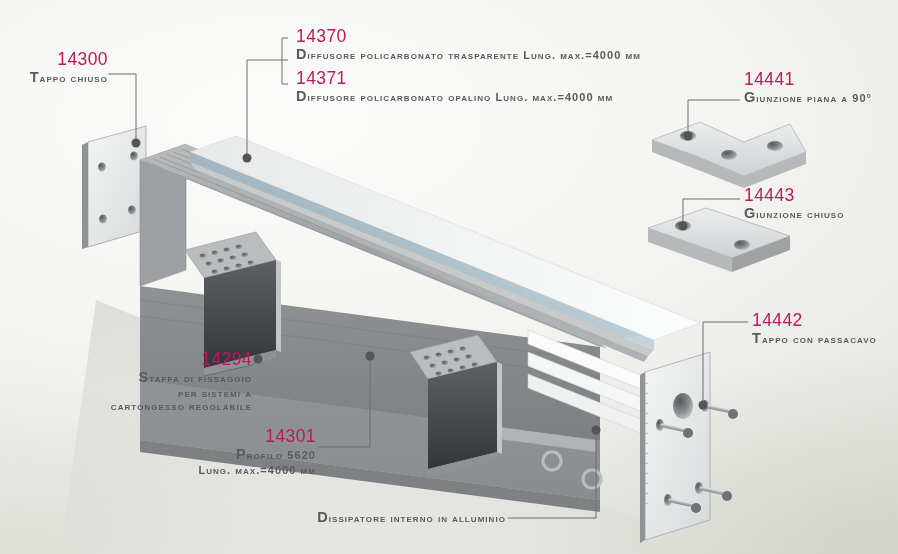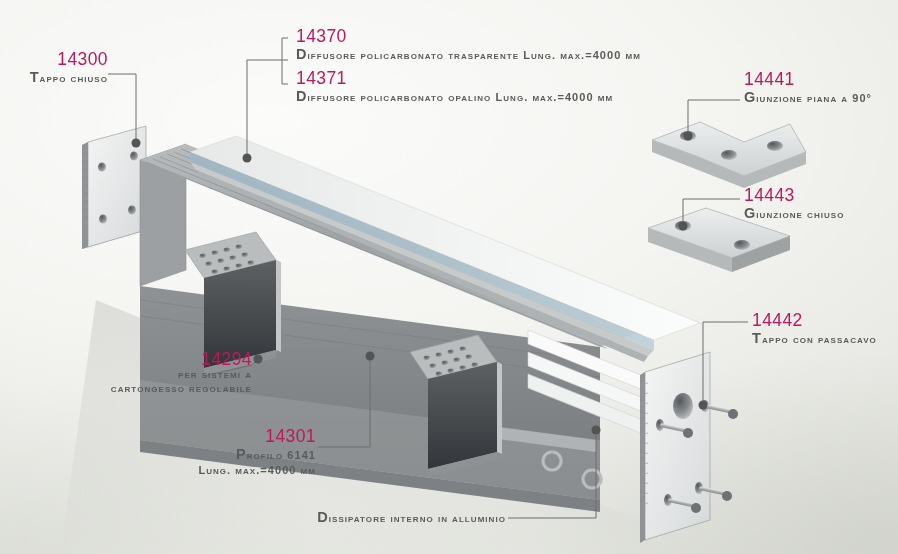--- a/index.html
+++ b/index.html
@@ -326,27 +326,28 @@
     <div class="desc fcap">Giunzione chiuso</div>
   </div>
 
   <div class="lbl" style="left:752px;top:311px;">
     <div class="code">14442</div>
     <div class="desc fcap">Tappo con passacavo</div>
   </div>
 
   <div class="lbl ar" style="left:30px;top:350px;width:222px;">
     <div class="code">14294</div>
+    <div class="desc fcap">Staffa di fissaggio</div>
     <div class="desc">per sistemi a</div>
     <div class="desc">cartongesso regolabile</div>
   </div>
 
   <div class="lbl ar" style="left:90px;top:427px;width:226px;">
     <div class="code">14301</div>
-    <div class="desc fcap">Profilo 6141</div>
+    <div class="desc fcap">Profilo 5620</div>
     <div class="desc">Lung. max.=4000 mm</div>
   </div>
 
   <div class="lbl ar" style="left:250px;top:508px;width:256px;">
     <div class="desc fcap">Dissipatore interno in alluminio</div>
   </div>
 
 </div>
 
 </body></html>

